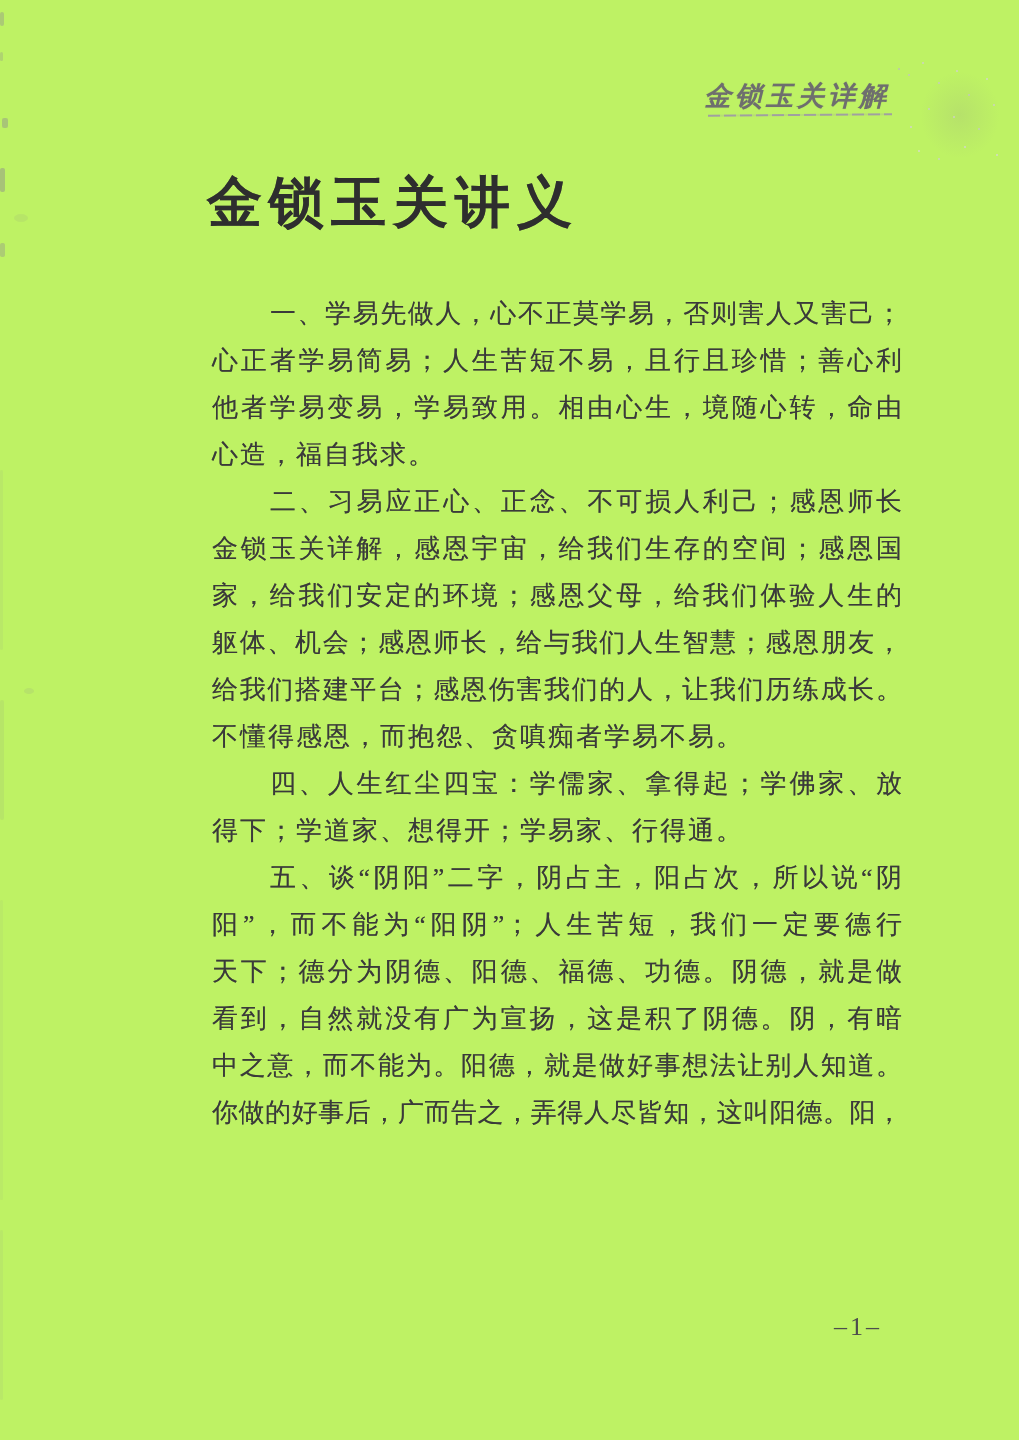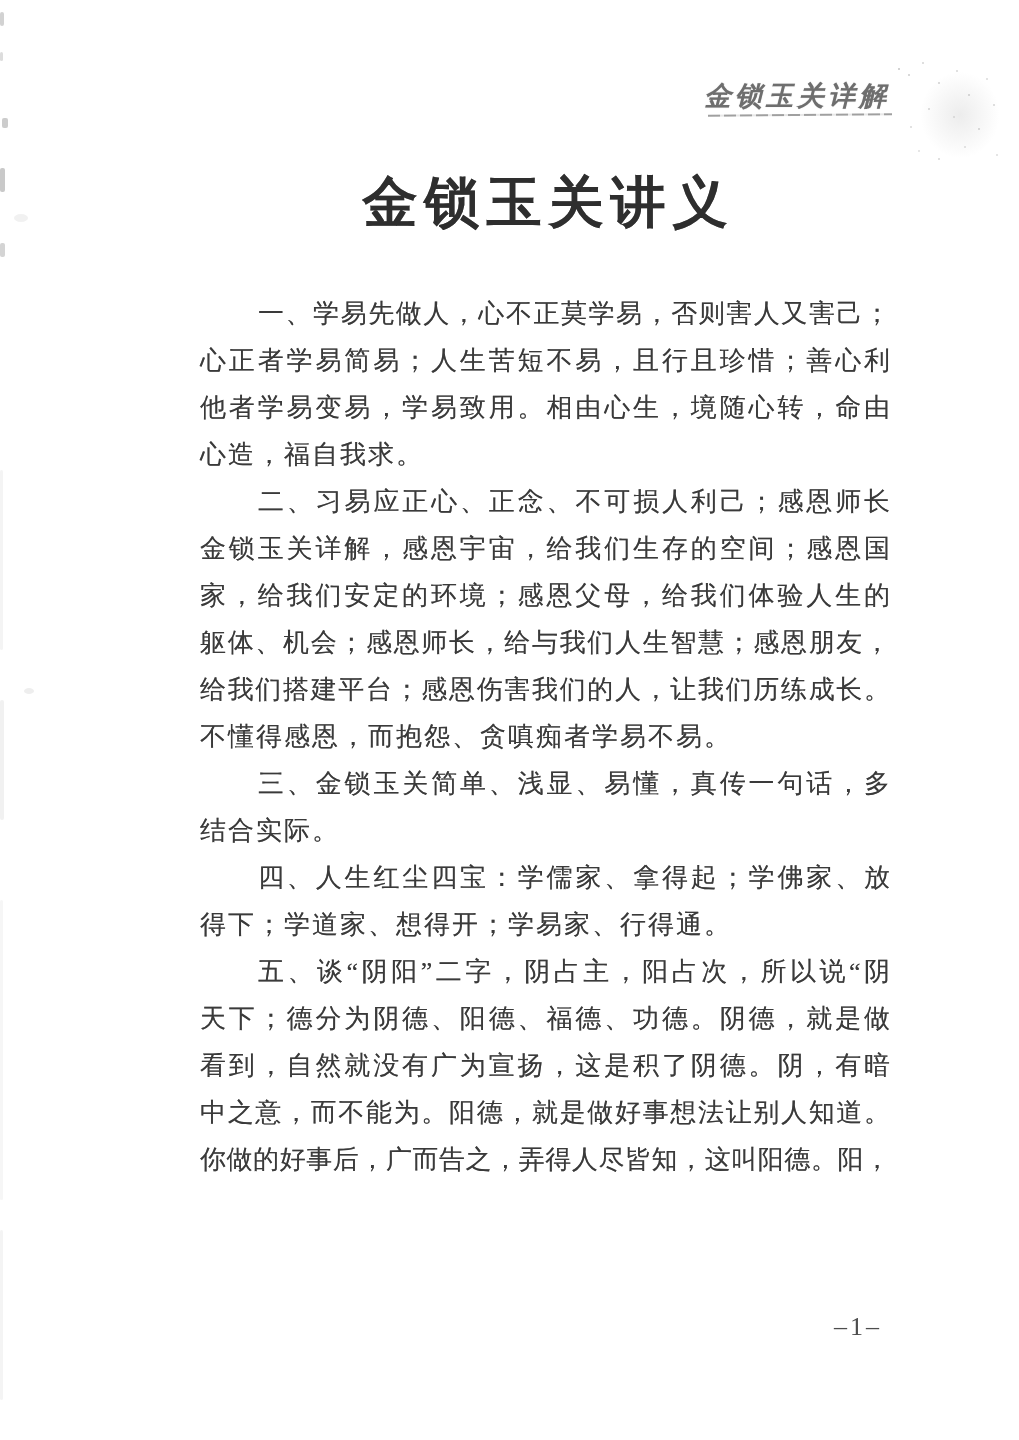--- a/index.html
+++ b/index.html
@@ -1,20 +1,20 @@
 <!DOCTYPE html>
 <html><head>
 <meta charset="utf-8">
 <style>
   html, body { margin: 0; padding: 0; background: #e9e9e9; }
   .page {
     position: relative;
     width: 1019px;
     height: 1440px;
-    background: #ffffff;
+    background: #bef264;
     overflow: hidden;
     font-family: "Liberation Serif", serif;
   }
 
   
   .running-head {
     position: absolute;
     top: 78px;
     left: 200px;
     width: 690px;
@@ -36,34 +36,34 @@
     transform: rotate(-0.4deg);
   }
 
   
   .doc-title {
     position: absolute;
     top: 166px;
     left: 200px;
     width: 690px;
     margin: 0;
-    text-align: center;
+    text-align: left;
     font-size: 55px;
     font-weight: bold;
     color: #2e2e2e;
     letter-spacing: 7px;
     text-indent: 7px;
     text-shadow: 0 0 .6px rgba(46,46,46,.6);
   }
 
   
   .doc-body {
     position: absolute;
     top: 290px;
-    left: 200px;
+    left: 212px;
     width: 690px;
   }
   .line {
     height: 47px;
     line-height: 47px;
     font-size: 26px;
     color: #3a3a3a;
     text-align: justify;
     text-shadow: 0 0 .5px rgba(58,58,58,.55);
   }
@@ -143,29 +143,26 @@
       </div>
       <div class="paragraph">
         <div class="line fill indent">二、习易应正心、正念、不可损人利己；感恩师长</div>
         <div class="line fill">金锁玉关详解，感恩宇宙，给我们生存的空间；感恩国</div>
         <div class="line fill">家，给我们安定的环境；感恩父母，给我们体验人生的</div>
         <div class="line fill">躯体、机会；感恩师长，给与我们人生智慧；感恩朋友，</div>
         <div class="line fill">给我们搭建平台；感恩伤害我们的人，让我们历练成长。</div>
         <div class="line">不懂得感恩，而抱怨、贪嗔痴者学易不易。</div>
       </div>
       <div class="paragraph">
-        <div class="line fill indent">三、金锁玉关简单、浅显、易懂，真传一句话，多</div>
-        <div class="line">结合实际。</div>
-      </div>
-      <div class="paragraph">
         <div class="line fill indent">四、人生红尘四宝：学儒家、拿得起；学佛家、放</div>
         <div class="line">得下；学道家、想得开；学易家、行得通。</div>
       </div>
       <div class="paragraph">
         <div class="line fill indent">五、谈“阴阳”二字，阴占主，阳占次，所以说“阴</div>
+        <div class="line fill">阳”，而不能为“阳阴”；人生苦短，我们一定要德行</div>
         <div class="line fill">天下；德分为阴德、阳德、福德、功德。阴德，就是做</div>
         <div class="line fill">看到，自然就没有广为宣扬，这是积了阴德。阴，有暗</div>
         <div class="line fill">中之意，而不能为。阳德，就是做好事想法让别人知道。</div>
         <div class="line fill">你做的好事后，广而告之，弄得人尽皆知，这叫阳德。阳，</div>
       </div>
     </div>
 
   <div class="page-number">–1–</div>
 
   <div class="em em1"></div>

